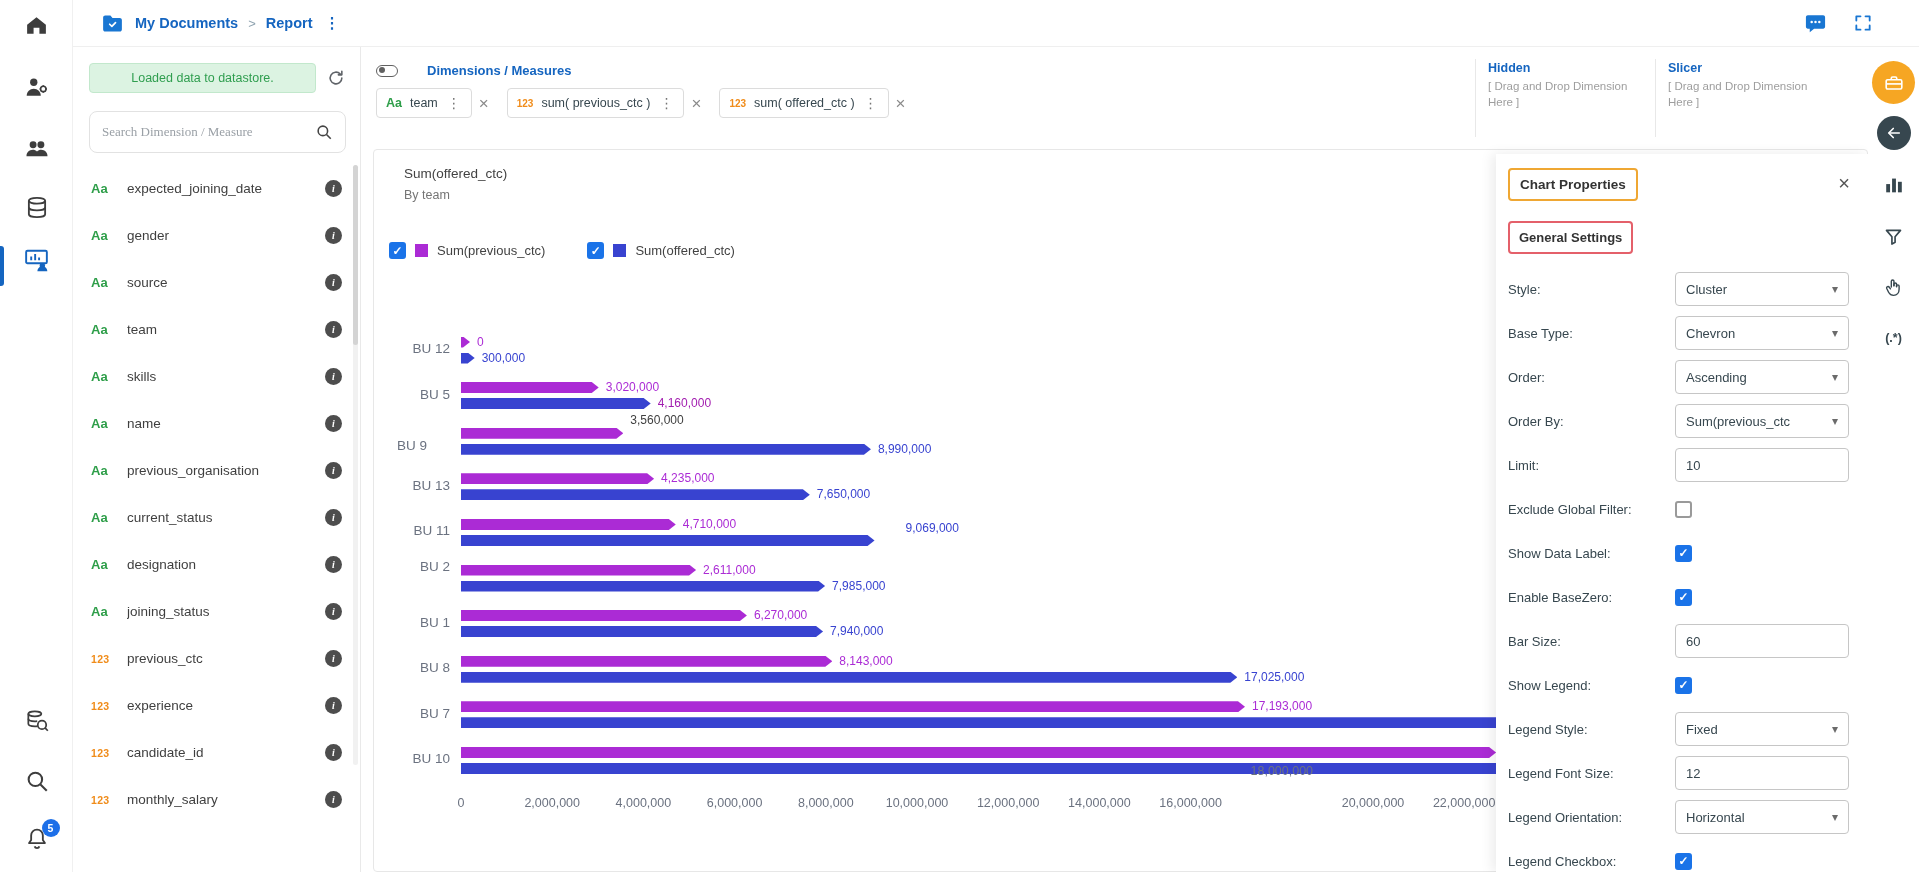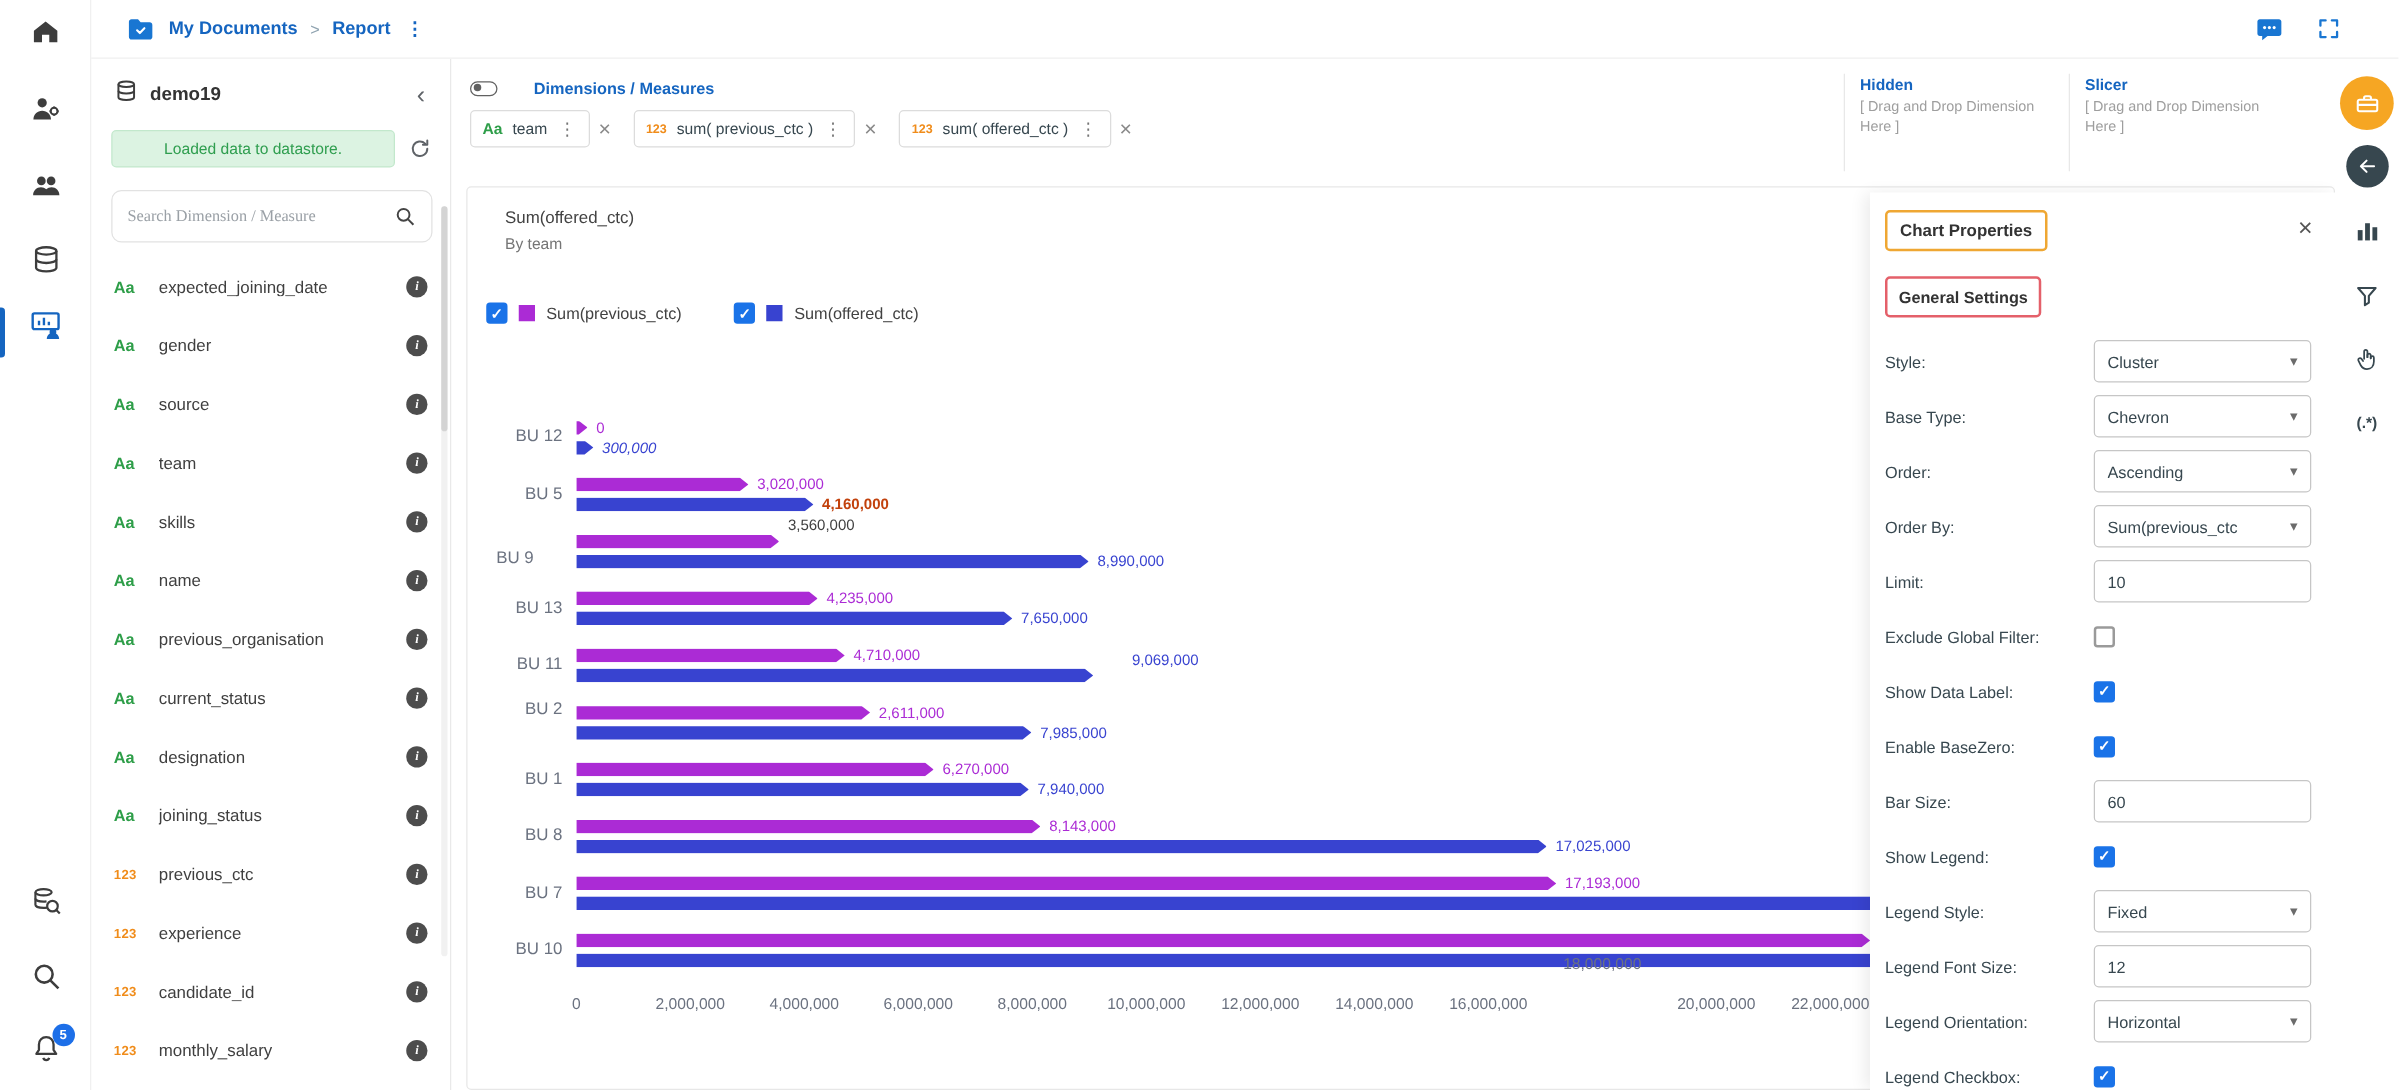--- a/index.html
+++ b/index.html
@@ -199,31 +199,20 @@
         <svg width="26" height="26" viewBox="0 0 24 24" fill="none" stroke="#3d3d3d" stroke-width="1.7" stroke-linejoin="round">
             <path d="M12 3.4c-3.2 0-5.4 2.3-5.4 5.4v4.1l-1.9 2.9h14.6l-1.9-2.9V8.8c0-3.1-2.2-5.4-5.4-5.4z"></path>
             <path d="M9.8 18.8a2.3 2.3 0 0 0 4.4 0"></path>
           </svg>
         <span class="badge">5</span>
       </span>
     </div>
   </nav>
 
   <aside class="ds-panel">
-    <div class="ds-header">
-      <span>
-        <svg width="20" height="20" viewBox="0 0 24 24" fill="none" stroke="#3d3d3d" stroke-width="1.9">
-            <ellipse cx="12" cy="5.3" rx="7.5" ry="2.7"></ellipse>
-            <path d="M4.5 5.3v6.2c0 1.5 3.4 2.7 7.5 2.7s7.5-1.2 7.5-2.7V5.3"></path>
-            <path d="M4.5 11.5v6.2c0 1.5 3.4 2.7 7.5 2.7s7.5-1.2 7.5-2.7v-6.2"></path>
-          </svg>
-      </span>
-      <span class="ds-name">demo19</span>
-      <span class="collapse-chevron">‹</span>
-    </div>
     <div class="status-row">
       <span class="status-badge">Loaded data to datastore.</span>
       <span class="icon-btn">
         <svg width="20" height="20" viewBox="0 0 24 24" fill="none" stroke="#5f6368" stroke-width="1.9" stroke-linecap="round" stroke-linejoin="round">
             <path d="M19 12a7 7 0 1 1-2.05-4.95"></path>
             <path d="M19 4v4.2h-4.2"></path>
           </svg>
       </span>
     </div>
     <div class="search-box">
@@ -368,26 +357,26 @@
           <div class="checkbox checked">✓</div>
           <div class="legend-swatch" style="background: rgb(56, 67, 208);"></div>
           <div class="legend-label">Sum(offered_ctc)</div>
         </div>
       </div>
     <div class="chart-plot">
         <div class="cat-label" style="top: 191px;">BU 12</div>
         <div class="bar" style="left: 87px; top: 186.5px; width: 9px; background: rgb(171, 43, 213);"></div>
         <div class="val-label" style="left: 103px; top: 184.5px; color: rgb(171, 43, 213);">0</div>
         <div class="bar" style="left: 87px; top: 202.5px; width: 13.68px; background: rgb(56, 67, 208);"></div>
-        <div class="val-label" style="left: 107.68px; top: 200.5px; color: rgb(56, 67, 208); font-style: italic;">300,000</div>
+        <div class="val-label" style="left: 107.68px; top: 200.5px; color: rgb(56, 67, 208);">300,000</div>
         <div class="cat-label" style="top: 236.6px;">BU 5</div>
         <div class="bar" style="left: 87px; top: 232.1px; width: 137.712px; background: rgb(171, 43, 213);"></div>
         <div class="val-label" style="left: 231.712px; top: 230.1px; color: rgb(171, 43, 213);">3,020,000</div>
         <div class="bar" style="left: 87px; top: 248.1px; width: 189.696px; background: rgb(56, 67, 208);"></div>
-        <div class="val-label" style="left: 283.696px; top: 246.1px; color: #c2410c; font-weight: bold;">4,160,000</div>
+        <div class="val-label" style="left: 283.696px; top: 246.1px; color: #a21caf;">4,160,000</div>
         <div class="cat-label" style="top: 288px; text-align: center;">BU 9</div>
         <div class="bar" style="left: 87px; top: 277.7px; width: 162.336px; background: rgb(171, 43, 213);"></div>
         <div class="val-label" style="left: 256.336px; top: 263px; color: #404040;">3,560,000</div>
         <div class="bar" style="left: 87px; top: 293.7px; width: 409.944px; background: rgb(56, 67, 208);"></div>
         <div class="val-label" style="left: 503.944px; top: 291.7px; color: rgb(56, 67, 208);">8,990,000</div>
         <div class="cat-label" style="top: 327.8px;">BU 13</div>
         <div class="bar" style="left: 87px; top: 323.3px; width: 193.116px; background: rgb(171, 43, 213);"></div>
         <div class="val-label" style="left: 287.116px; top: 321.3px; color: rgb(171, 43, 213);">4,235,000</div>
         <div class="bar" style="left: 87px; top: 339.3px; width: 348.84px; background: rgb(56, 67, 208);"></div>
         <div class="val-label" style="left: 442.84px; top: 337.3px; color: rgb(56, 67, 208);">7,650,000</div>

